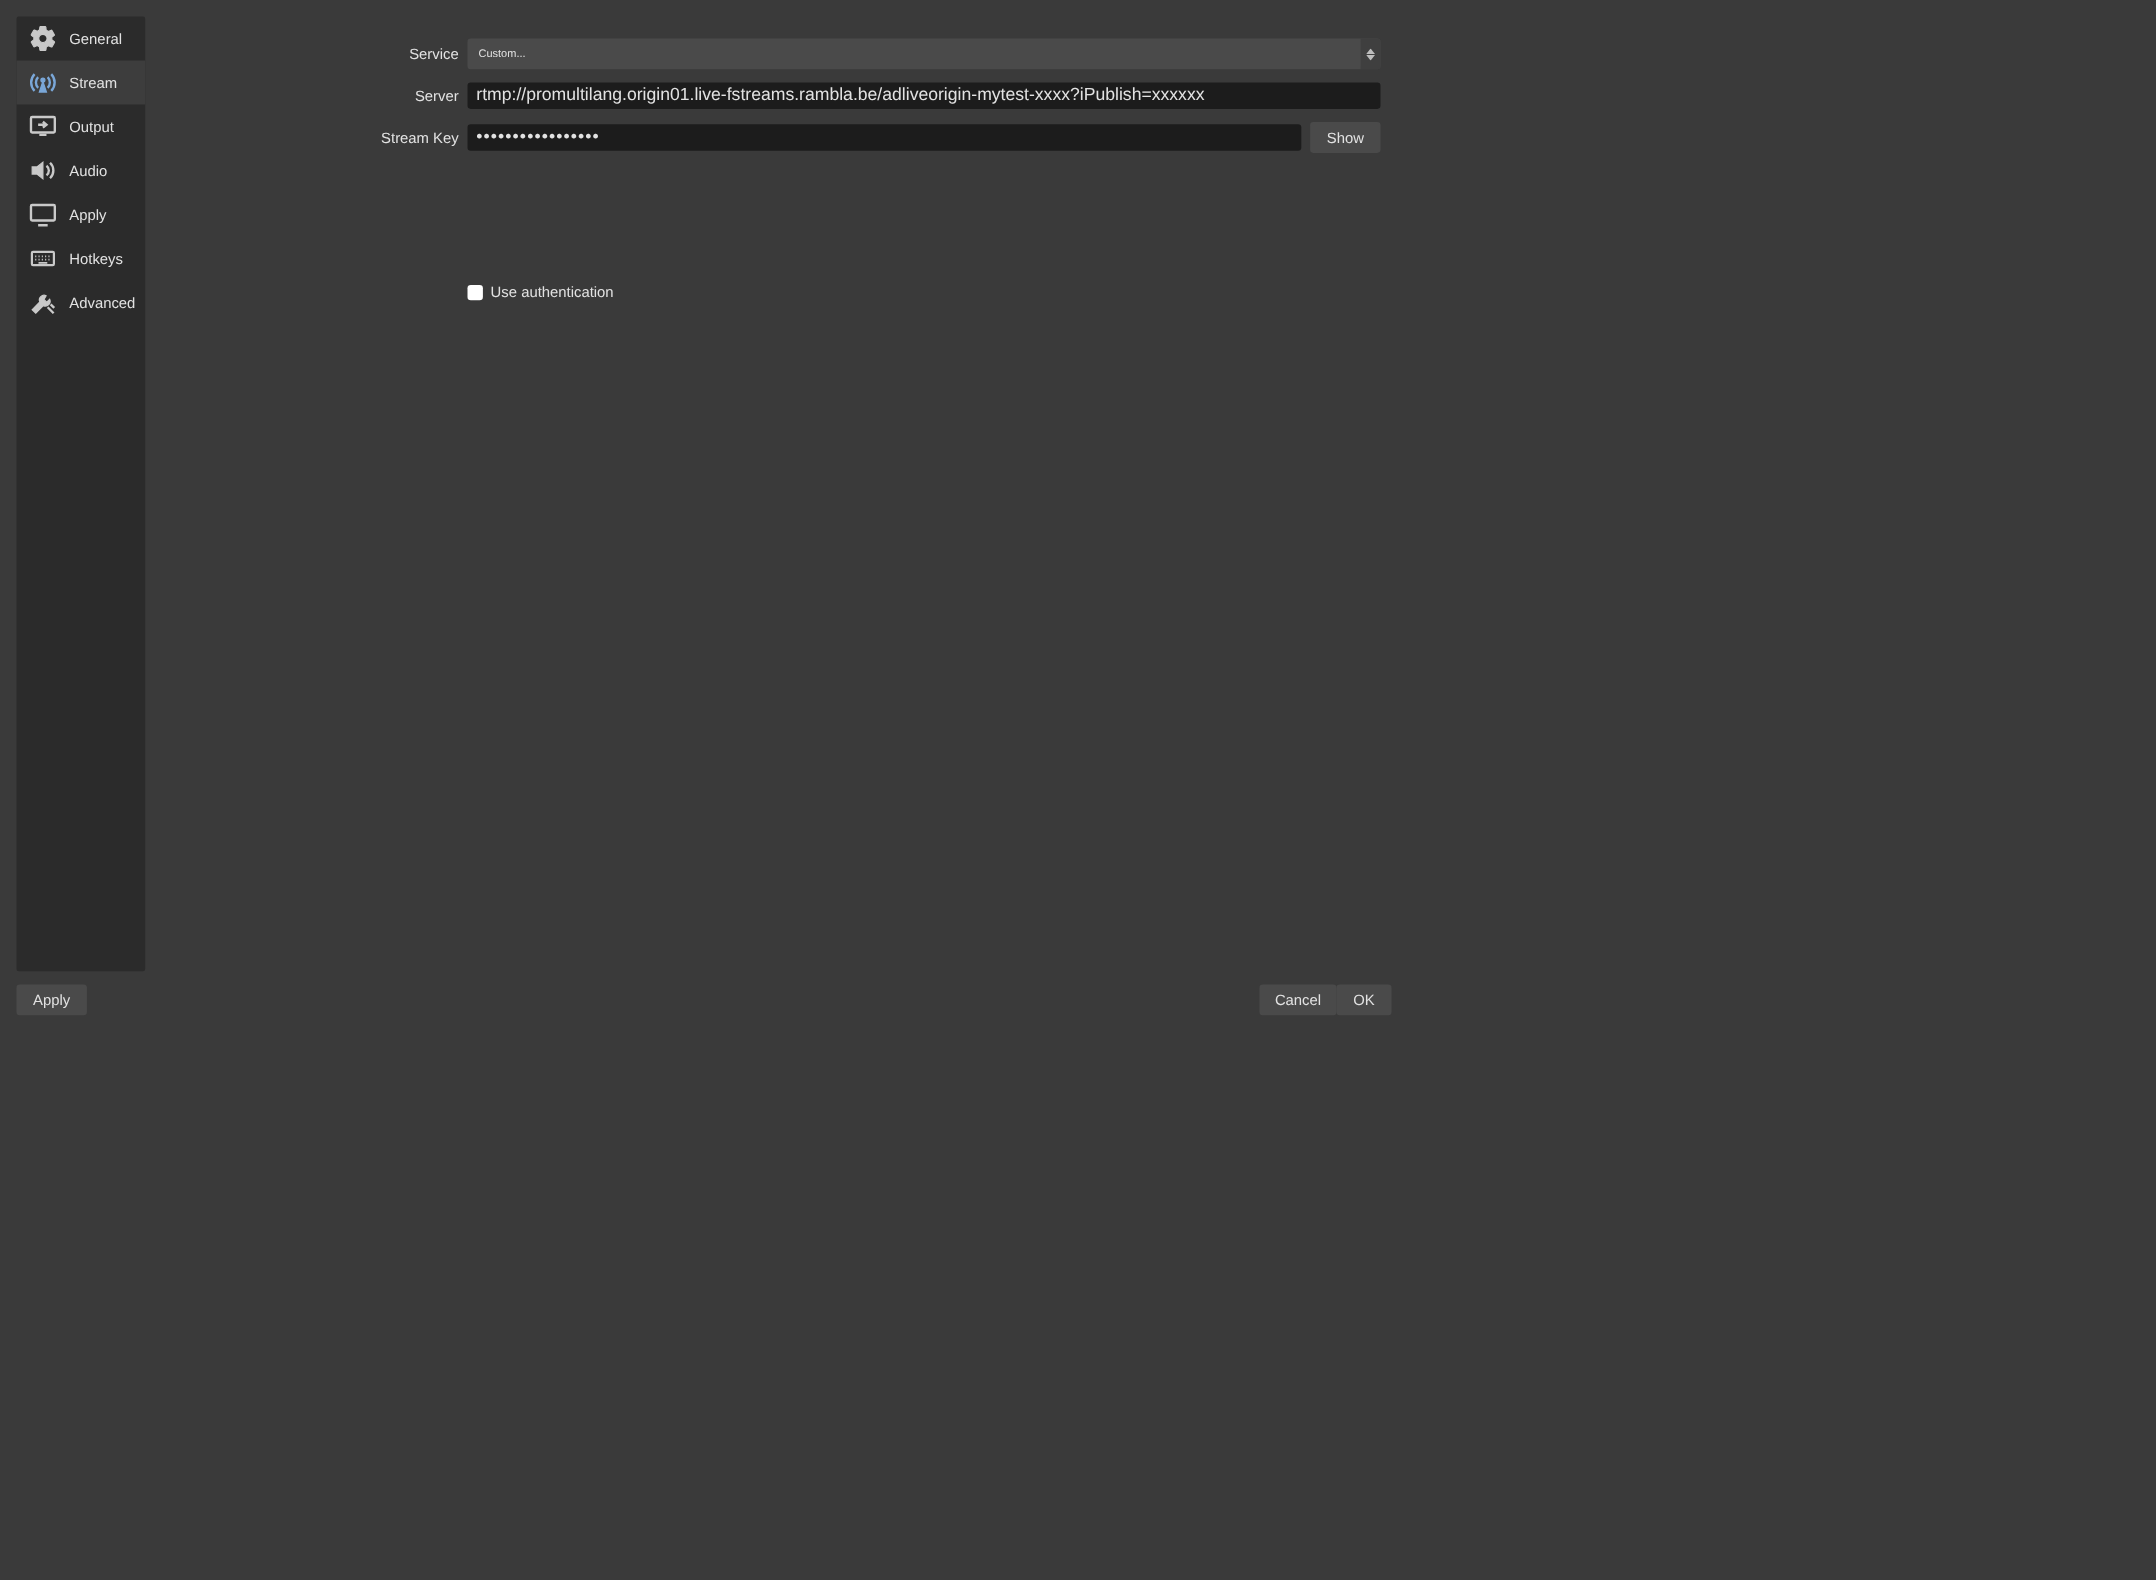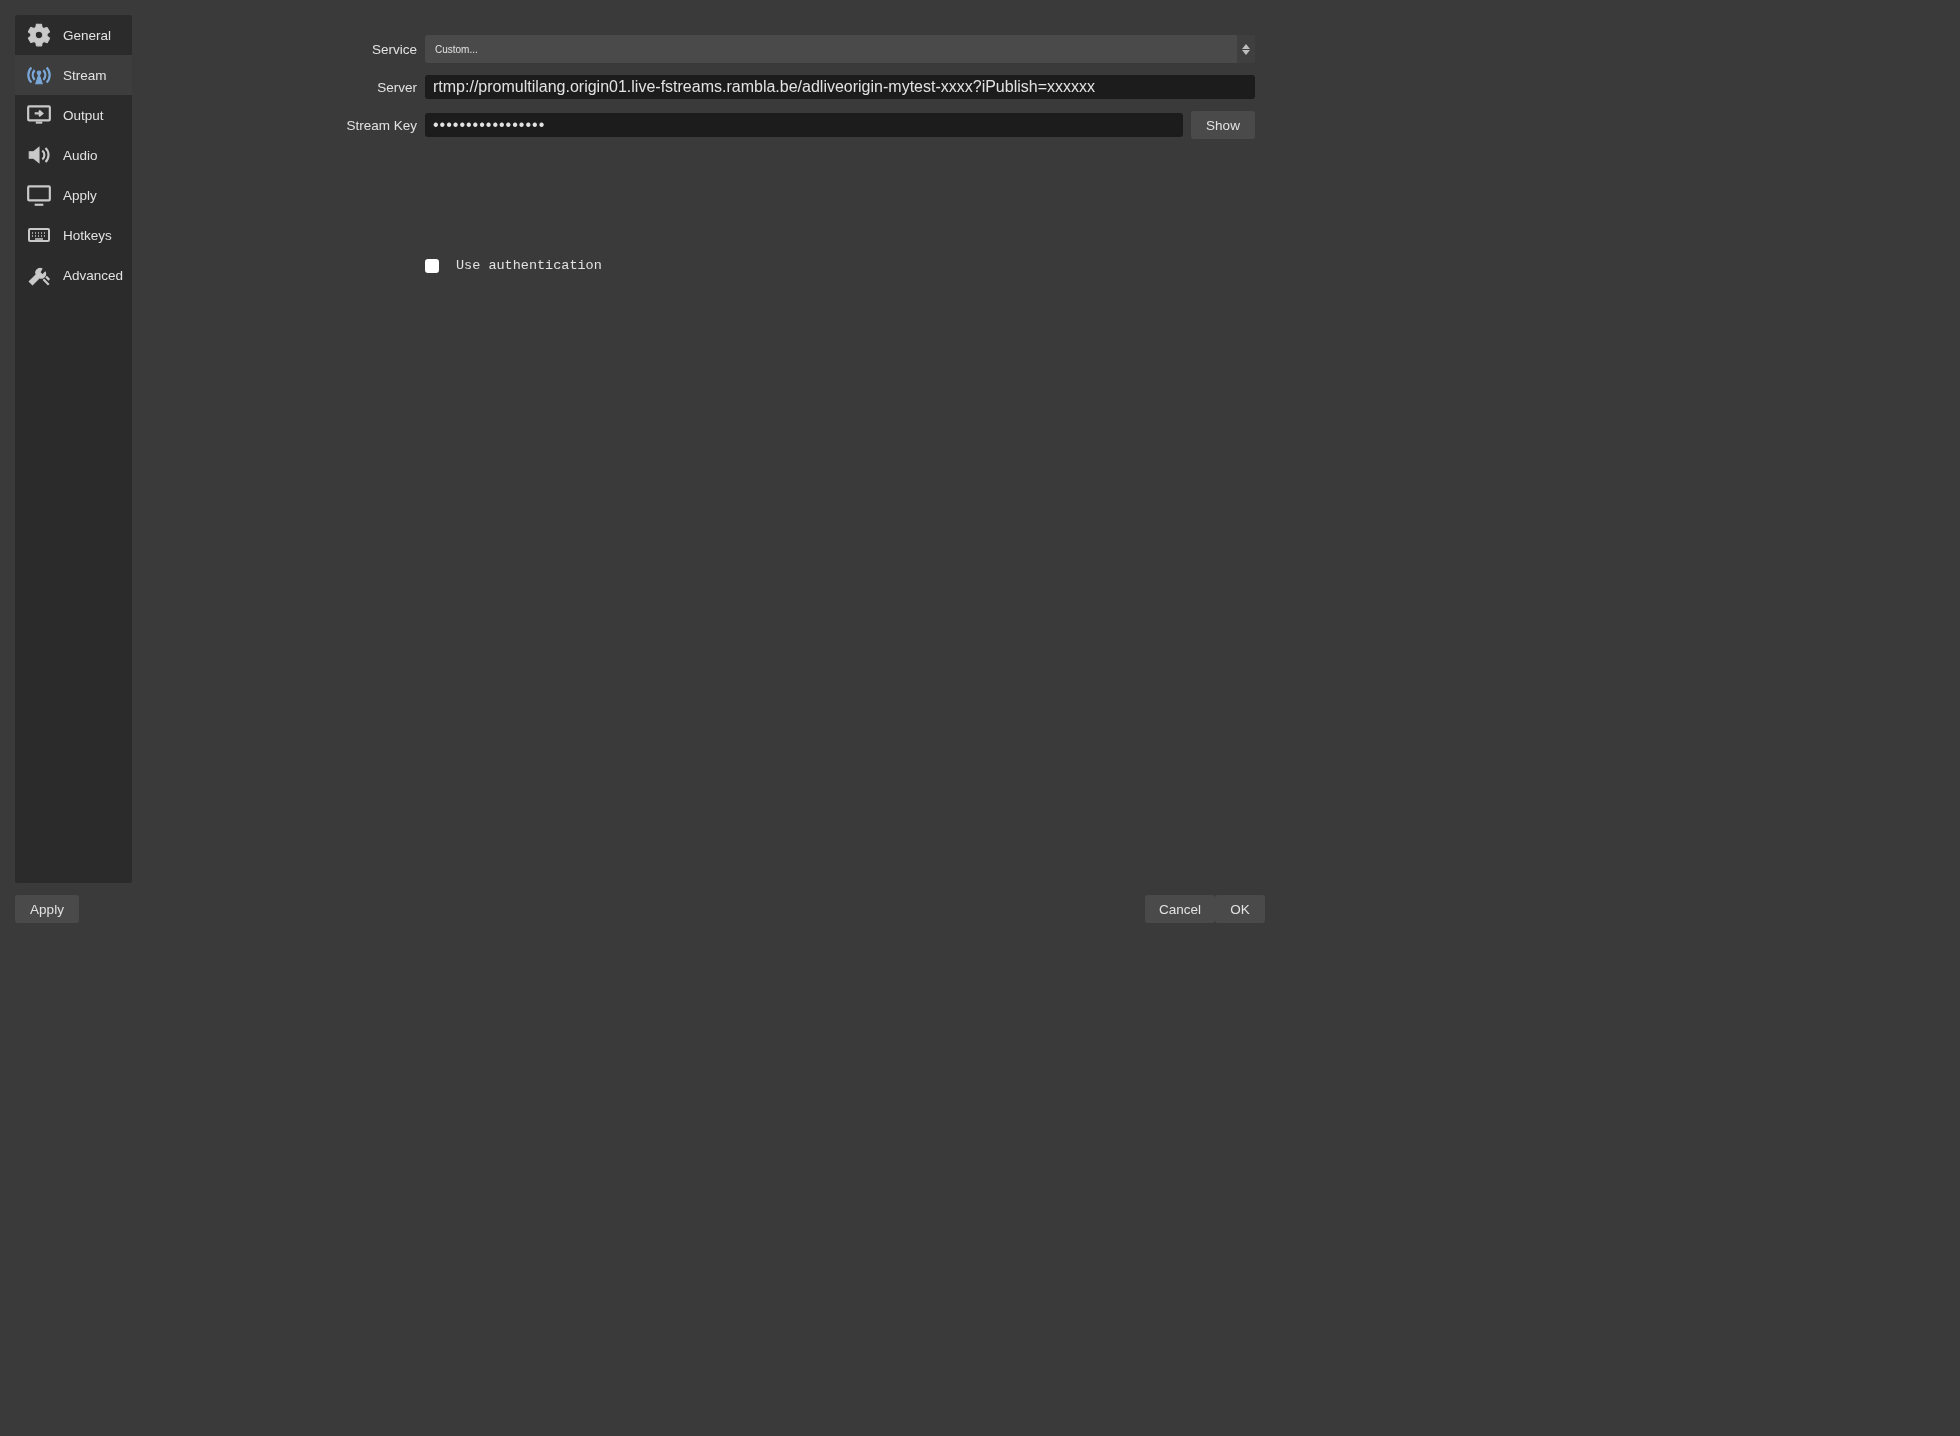--- a/index.html
+++ b/index.html
@@ -126,24 +126,23 @@
     padding: 0 18px;
     font-size: 13.5px;
     color: #e2e2e2;
     cursor: pointer;
     font-family: inherit;
   }
   .spacer-row { height: 95px; }
   .checkbox-row {
     display: flex;
     align-items: center;
-    gap: 17px;
+    gap: 7px;
     margin-left: 293px;
     font-size: 13.5px;
-    font-family: Liberation Mono, monospace;
   }
   .checkbox {
     width: 14px;
     height: 14px;
     background: #fff;
     border-radius: 3px;
     cursor: pointer;
     flex-shrink: 0;
   }
   .footer {

